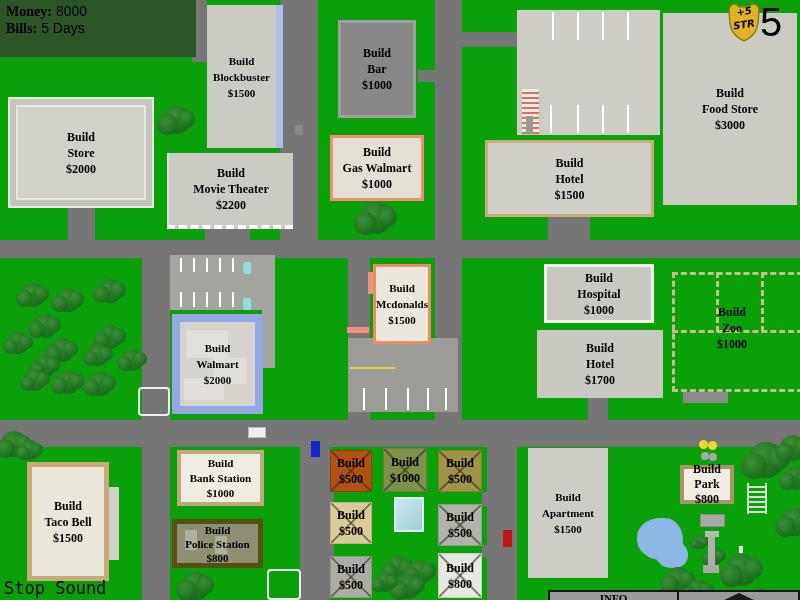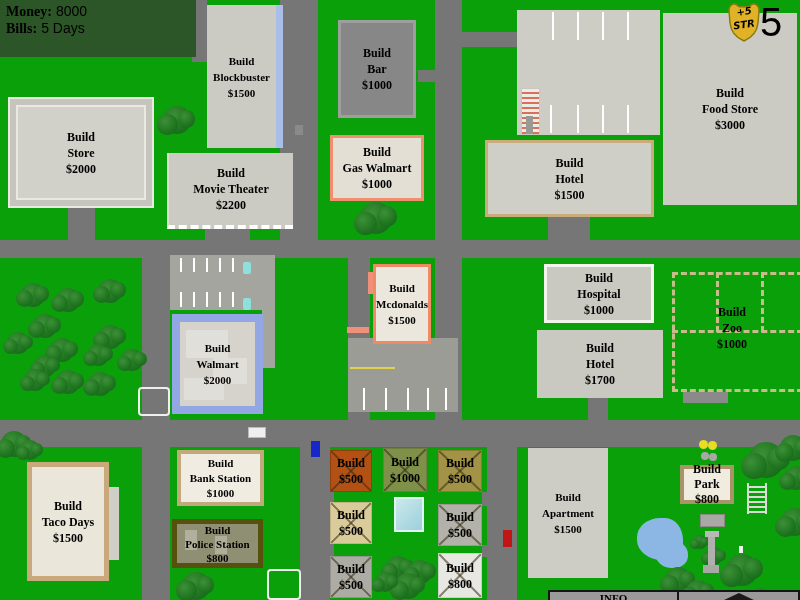--- a/index.html
+++ b/index.html
@@ -151,21 +151,21 @@
   </div>
 
   <div class="bldg" style="left:537px;top:330px;width:126px;height:68px;background:#C9C9C1;">
     <span>Build</span>
     <span>Hotel</span>
     <span>$1700</span>
   </div>
 
   <div class="bldg" style="left:27px;top:462px;width:82px;height:119px;background:#EAE6DA;border:5px solid #C9A97B;">
     <span>Build</span>
-    <span>Taco Days</span>
+    <span>Taco Bell</span>
     <span>$1500</span>
   </div>
   <div class="pave" style="left:109px;top:487px;width:10px;height:73px;background:#CFCFC7;z-index:2;"></div>
 
   <div class="bldg" style="left:177px;top:450px;width:87px;height:56px;background:#F0ECE2;border:4px solid #C1A97D;font-size:11px;line-height:15px;">
     <span>Build</span>
     <span>Bank Station</span>
     <span>$1000</span>
   </div>
 
@@ -253,20 +253,21 @@
 
   <div id="badge">
     <svg width="36" height="42" viewBox="0 0 36 42">
       <path d="M3,11 C3,4 9,2 12,6 C14,8 16,6 18,7 C20,6 22,8 24,6 C27,2 33,4 33,11 L32,23 C31,33 25,38 18,41 C11,38 5,33 4,23 Z" fill="#E2B226" stroke="#8A7A10" stroke-width="1.5"></path>
     </svg>
     <div class="btxt" style="top:6px;">+5</div>
     <div class="btxt" style="top:19px;">STR</div>
   </div>
   <div id="day-count">5</div>
 
+  <div id="sound-btn">Stop Sound</div>
 
   <div id="info-bar">
     <div id="info-left">INFO</div>
     <div id="info-right">
         <div class="tri"></div>
       </div>
   </div>
 
 <div class="tree" style="left: 21px; top: 283px; width: 24px; height: 24px;"></div>
     <div class="tree" style="left: 56px; top: 288px; width: 24px; height: 24px;"></div>

